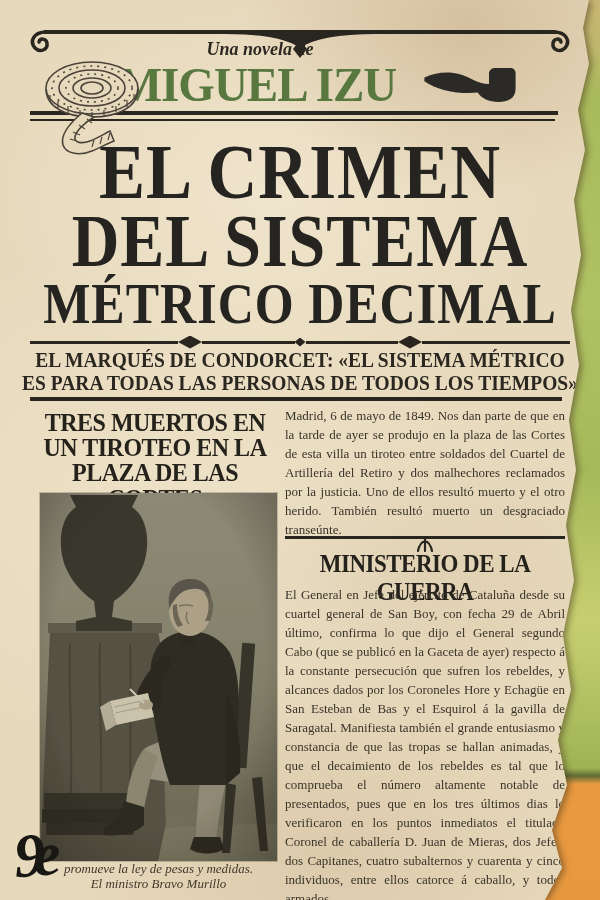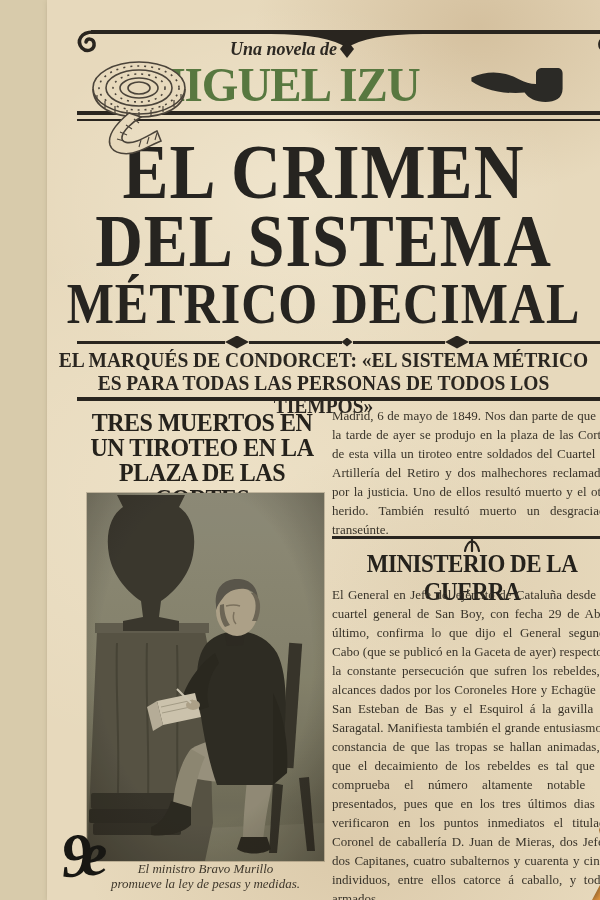--- a/index.html
+++ b/index.html
@@ -3,21 +3,21 @@
 <meta charset="utf-8">
 <style>
   html,body{margin:0;padding:0;background:#d8cbab;}
   .cover{position:relative;width:600px;height:900px;overflow:hidden;font-family:"Liberation Serif",serif;}
 
   
   .map-edge{position:absolute;top:0;right:0;width:80px;height:900px;z-index:0;
     background:linear-gradient(180deg,#c8b574 0px,#bfb86c 45px,#a8ba5c 95px,#b0c164 300px,
       #a6b95a 470px,#c6cf70 620px,#b2c263 700px,#9fb254 768px,#5f6b33 776px,#e99a40 784px,#e8993f 900px);}
 
-  .paper-shadow{position:absolute;inset:0;z-index:1;filter:drop-shadow(3px 1px 3px rgba(70,50,25,.5));margin-left:47px;}
+  .paper-shadow{position:absolute;inset:0;z-index:1;filter:drop-shadow(3px 1px 3px rgba(70,50,25,.5));}
   .paper{position:absolute;inset:0;
     clip-path:polygon(0px 0px,589px 0px,583px 28px,589px 64px,578px 110px,585px 150px,574px 200px,
       581px 255px,571px 310px,579px 365px,569px 420px,576px 470px,566px 525px,574px 580px,563px 635px,
       571px 690px,558px 740px,567px 785px,552px 830px,562px 868px,545px 900px,0px 900px);
     background-color:#e7d9bc;
     background-image:
       radial-gradient(ellipse 320px 240px at 78% 3%,rgba(164,128,82,.28),transparent 70%),
       radial-gradient(ellipse 420px 300px at 45% 22%,rgba(255,250,235,.35),transparent 65%),
       radial-gradient(ellipse 500px 380px at 30% 55%,rgba(255,248,230,.25),transparent 70%),
       radial-gradient(ellipse 300px 200px at 70% 64%,rgba(150,118,75,.10),transparent 70%),
@@ -191,22 +191,22 @@
           <path d="M74,214 L106,207 M75,220 L108,213" stroke="#a9a28e" stroke-width="1"></path>
         </g>
         <ellipse cx="106" cy="212" rx="7" ry="5" fill="#b3a890"></ellipse>
         <path d="M104,210 L90,196" stroke="#d8d2c0" stroke-width="2"></path>
       </g>
       <rect width="237" height="368" fill="url(#pvg)"></rect>
       <rect width="237" height="368" fill="rgba(120,105,70,0.12)"></rect>
     </svg>
 
     <div class="abs caption">
+      <div>promueve la ley de pesas y medidas.</div>
       <div>El ministro Bravo Murillo</div>
-      <div>promueve la ley de pesas y medidas.</div>
     </div>
 
     <div class="abs logo">9e</div>
 
     <div class="abs col-r p1">Madrid, 6 de mayo de 1849. Nos dan parte de que en la tarde de ayer se produjo en la plaza de las Cortes de esta villa un tiroteo entre soldados del Cuartel de Artillería del Retiro y dos malhechores reclamados por la justicia. Uno de ellos resultó muerto y el otro herido. También resultó muerto un desgraciado transeúnte.</div>
 
     <div class="abs sect-div">
       <span class="line"></span>
       <svg width="18" height="15" viewBox="0 0 18 15">
         <path d="M9,1 L9,14 M9,4 C5,5 3,9 2,14 M9,4 C13,5 15,9 16,14" stroke="#29251f" stroke-width="2.2" fill="none" stroke-linecap="round"></path>

